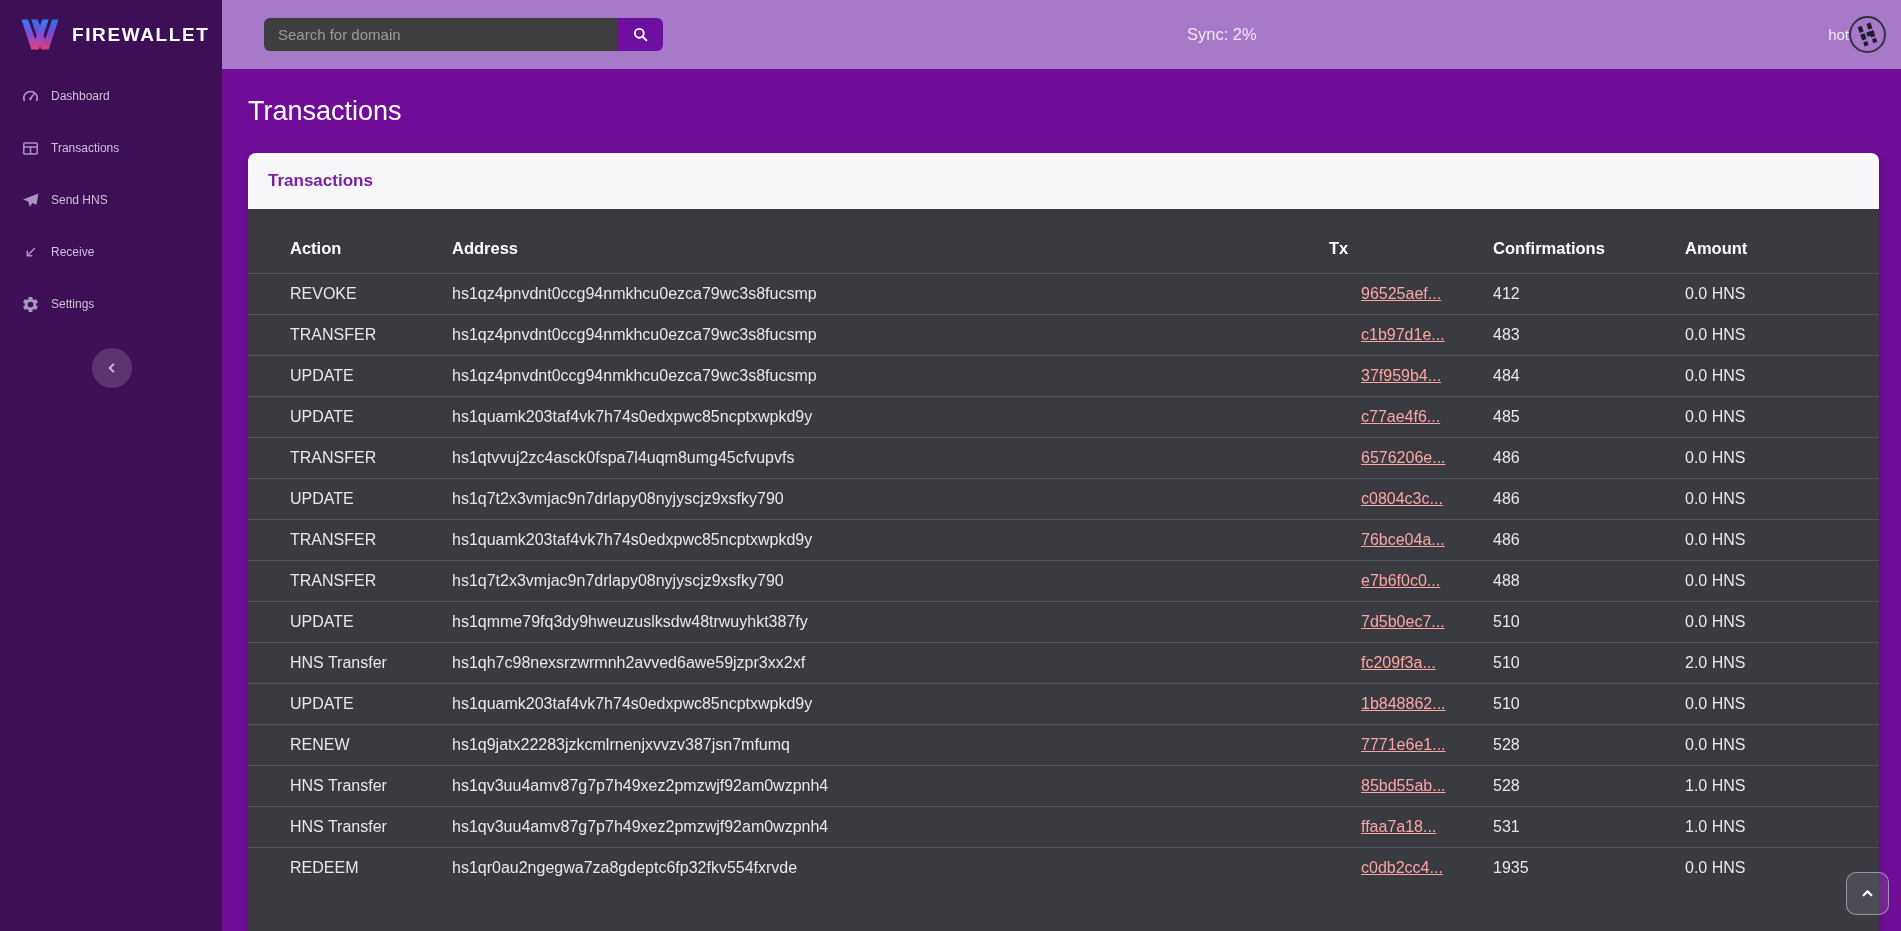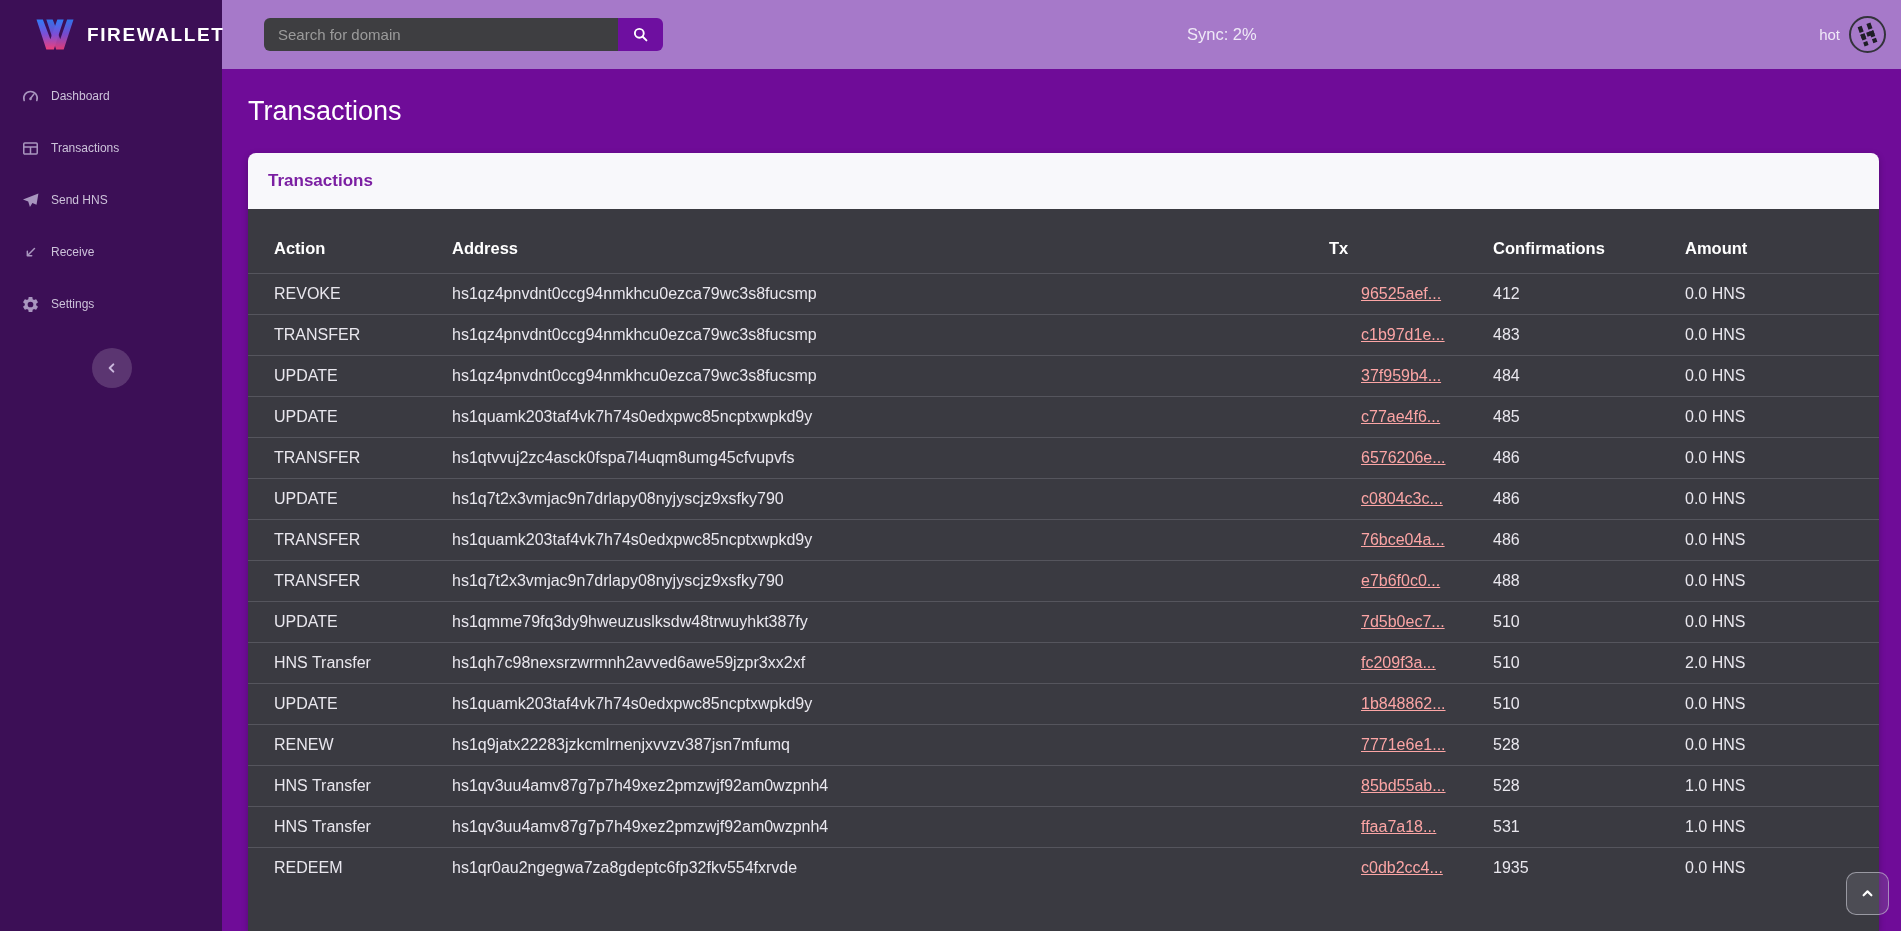--- a/index.html
+++ b/index.html
@@ -2,57 +2,57 @@
 <html><head>
 <meta charset="utf-8">
 <style>
   * { margin:0; padding:0; box-sizing:border-box; }
   html,body { width:1901px; height:931px; overflow:hidden; }
   body { font-family:"Liberation Sans", sans-serif; }
   .app { position:relative; width:1901px; height:931px; background:#6f0c98; overflow:hidden; }
 
   
   .sidebar { position:absolute; left:0; top:0; width:222px; height:100%; background:#3c0f56; z-index:4; }
-  .brand { height:69px; display:flex; align-items:center; padding-left:35px; gap:12px; }
+  .brand { height:69px; display:flex; align-items:center; padding-left:20px; gap:12px; }
   .brand-name { color:#ffffff; font-weight:bold; font-size:19px; letter-spacing:1.6px; }
   .nav { margin-top:13px; }
   .nav-item { display:flex; align-items:center; gap:11px; padding-left:20px; height:28px; margin-bottom:24px;
               color:#cdc3da; font-size:12px; text-decoration:none; cursor:pointer; }
   .nav-icon { width:20px; height:20px; color:#a996bf; display:inline-flex; align-items:center; justify-content:center; flex:0 0 20px; }
   .nav-icon svg { width:19px; height:19px; }
   .collapse-btn { position:absolute; left:92px; top:348px; width:40px; height:40px; border-radius:50%;
                   background:rgba(255,255,255,0.16); border:none; cursor:pointer;
                   display:flex; align-items:center; justify-content:center; }
 
   
   .topbar { position:absolute; left:222px; top:0; right:0; height:69px; background:#a679c9;
             display:flex; align-items:center; }
   .search-group { display:flex; margin-left:42px; height:33px; width:399px; border-radius:6px; overflow:hidden; }
   .search-input { flex:1; background:#3e3e41; border:none; outline:none; color:#cfcfcf; font-size:15px; padding:16px 14px; }
   .search-input::placeholder { color:#9b9b9b; }
   .search-btn { width:45px; background:#6e0fa0; border:none; cursor:pointer; display:flex; align-items:center; justify-content:center; }
   .sync { position:absolute; left:965px; color:#efe9f7; font-size:16.5px; }
-  .wallet { margin-left:auto; display:flex; align-items:center; gap:9px; padding-right:15px; color:#f0eaf8; font-size:15px; }
+  .wallet { margin-left:auto; display:flex; align-items:center; padding-right:15px; color:#f0eaf8; font-size:15px; }
   .hs-circle { width:37px; height:37px; border-radius:50%; border:2px solid #33333b;
                display:flex; align-items:center; justify-content:center; }
 
   
   .content { position:absolute; left:222px; top:69px; right:0; bottom:0; }
   .page-title { color:#ffffff; font-size:27px; font-weight:500; line-height:36px; margin:24px 0 0 26px; }
   .card { margin:24px 22px 0 26px; height:778px; border-radius:8px 8px 0 0; overflow:hidden;
           box-shadow:0 2px 6px rgba(0,0,0,0.25); }
   .card-header { height:56px; background:#f8f8fb; display:flex; align-items:center; padding-left:20px; }
   .card-title { color:#7b1fa2; font-weight:bold; font-size:17px; }
   .table-wrap { background:#3a3a41; height:722px; }
   table { width:100%; border-collapse:collapse; table-layout:fixed; }
   th { color:#ffffff; text-align:left; font-size:16.5px; font-weight:bold; height:64px;
        vertical-align:bottom; padding-bottom:15px; }
   tbody tr { height:41px; }
   td { color:#e9e7ee; font-size:16px; border-top:1px solid #55555d; vertical-align:middle; }
-  th:first-child, td:first-child { padding-left:26px; }
+  th:first-child, td:first-child { padding-left:42px; }
   .tx-link { color:#fca5a5; cursor:pointer;margin-left:32px; }
 
   
   .scroll-top { position:absolute; left:1846px; top:872px; width:43px; height:43px; border-radius:10px;
                 border:1px solid rgba(205,205,215,0.6); background:rgba(130,130,145,0.25);
                 display:flex; align-items:center; justify-content:center; cursor:pointer; z-index:6; }
 </style>
 </head>
 <body>
 

